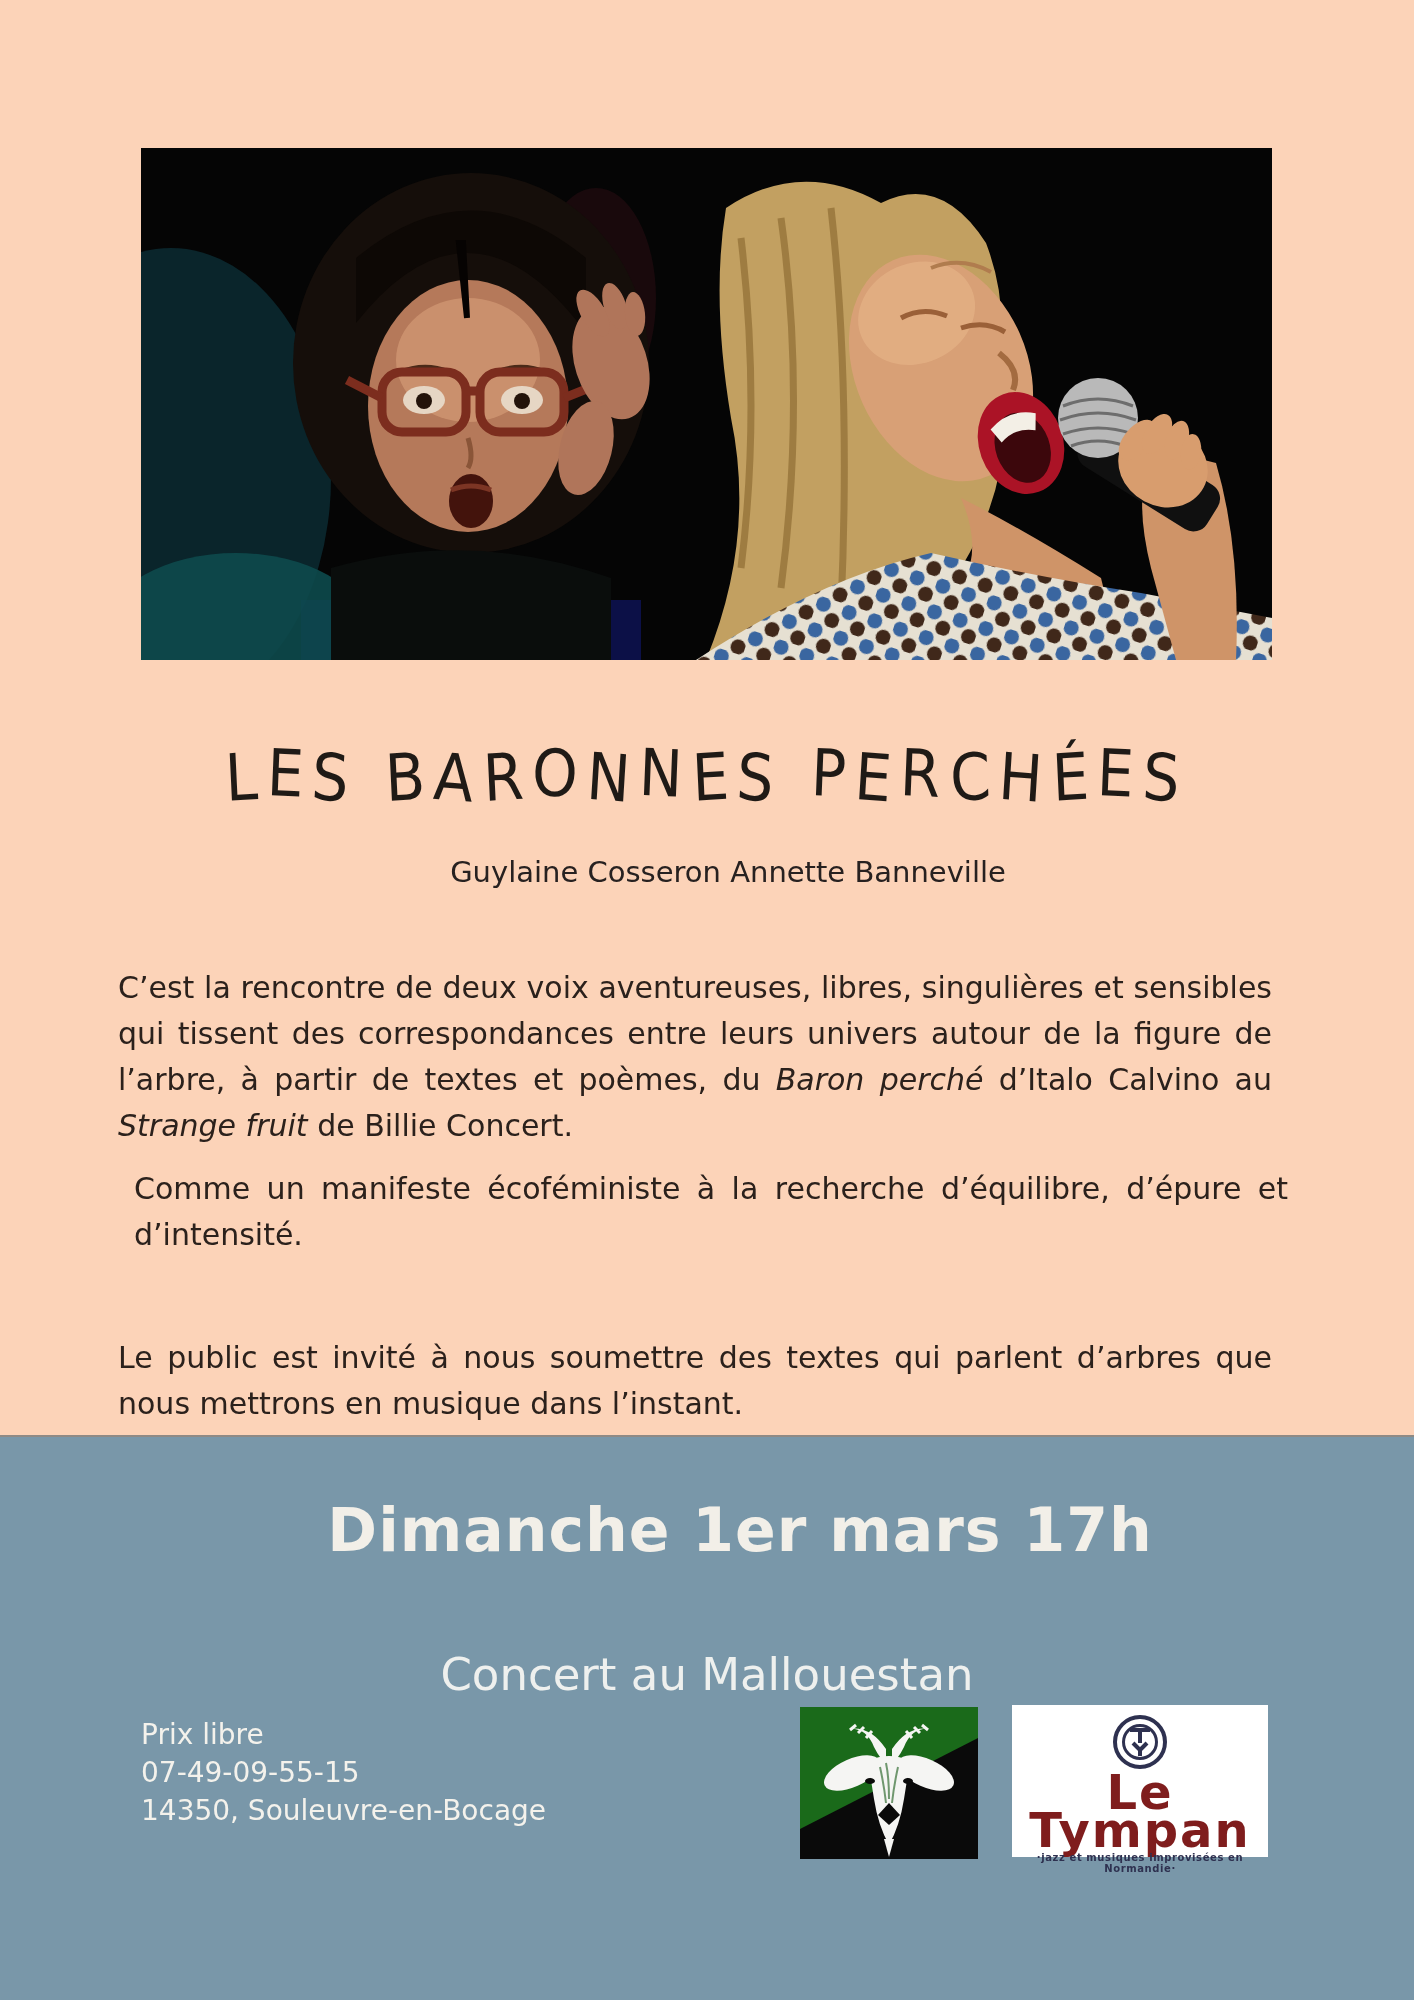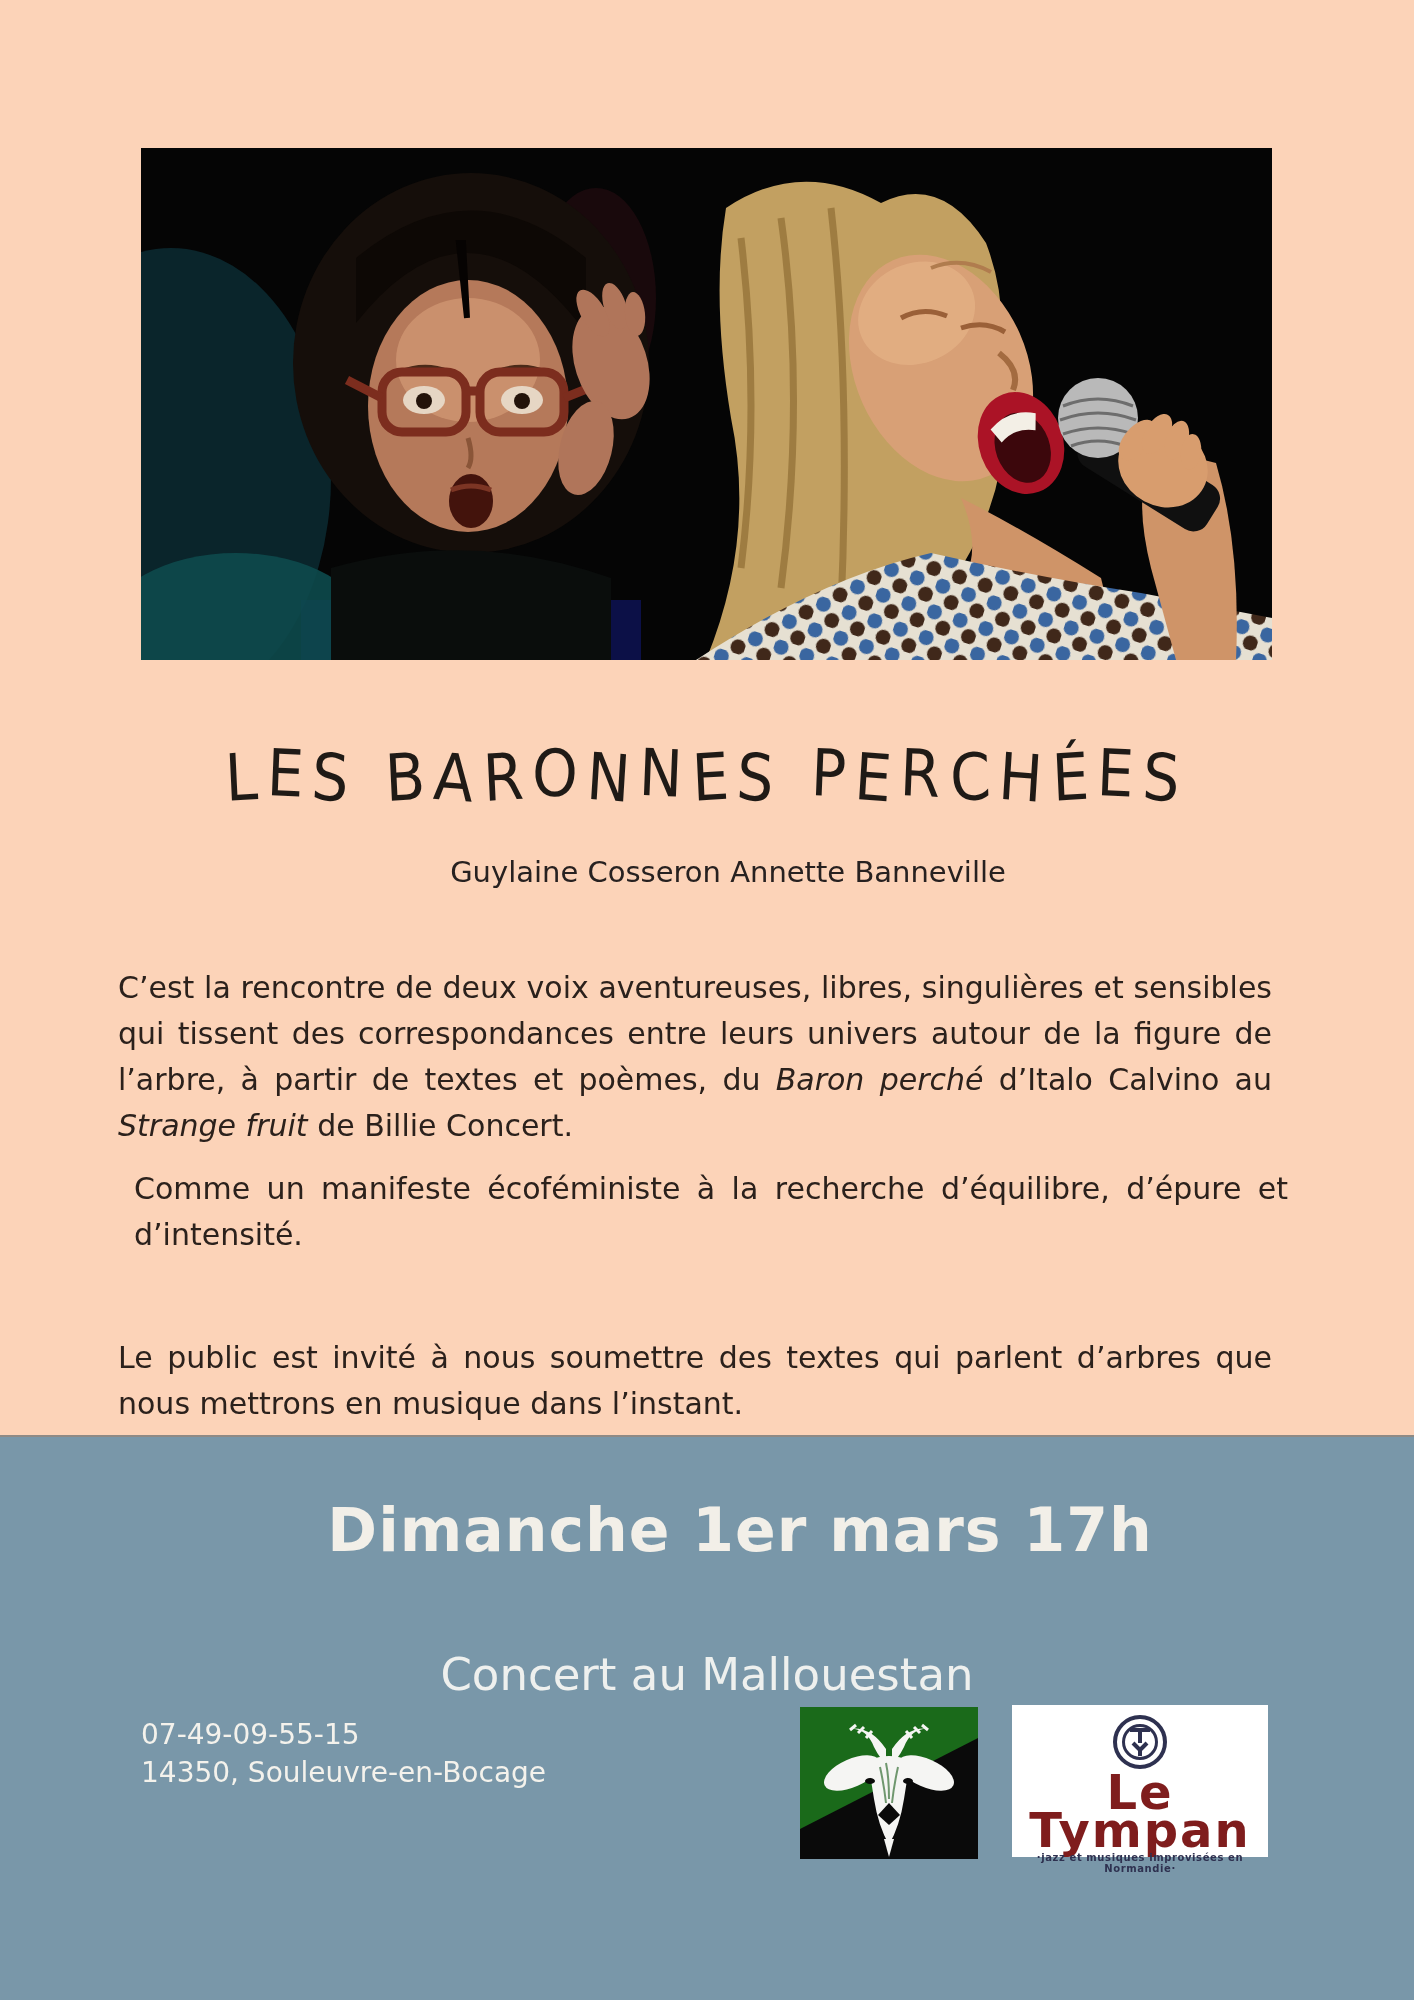--- a/index.html
+++ b/index.html
@@ -230,20 +230,21 @@
 
 <p id="p3" class="para abs">Le public est invité à nous soumettre des textes qui parlent d’arbres que nous mettrons en musique dans l’instant.</p>
 
 <div id="band" class="abs"></div>
 
 <div id="date-line" class="abs">Dimanche 1er mars 17h</div>
 
 <div id="venue-line" class="abs">Concert au Mallouestan</div>
 
 <div id="info" class="abs">
+  <div>Prix libre</div>
   <div>07-49-09-55-15</div>
   <div>14350, Souleuvre-en-Bocage</div>
 </div>
 
 <div id="goat-logo" class="abs">
   <svg viewBox="0 0 178 152">
     <rect width="178" height="152" fill="#1a6a1a"></rect>
     <polygon points="0,122 178,31 178,152 0,152" fill="#0a0a0a"></polygon>
     <g fill="#f5f5f3">
 

